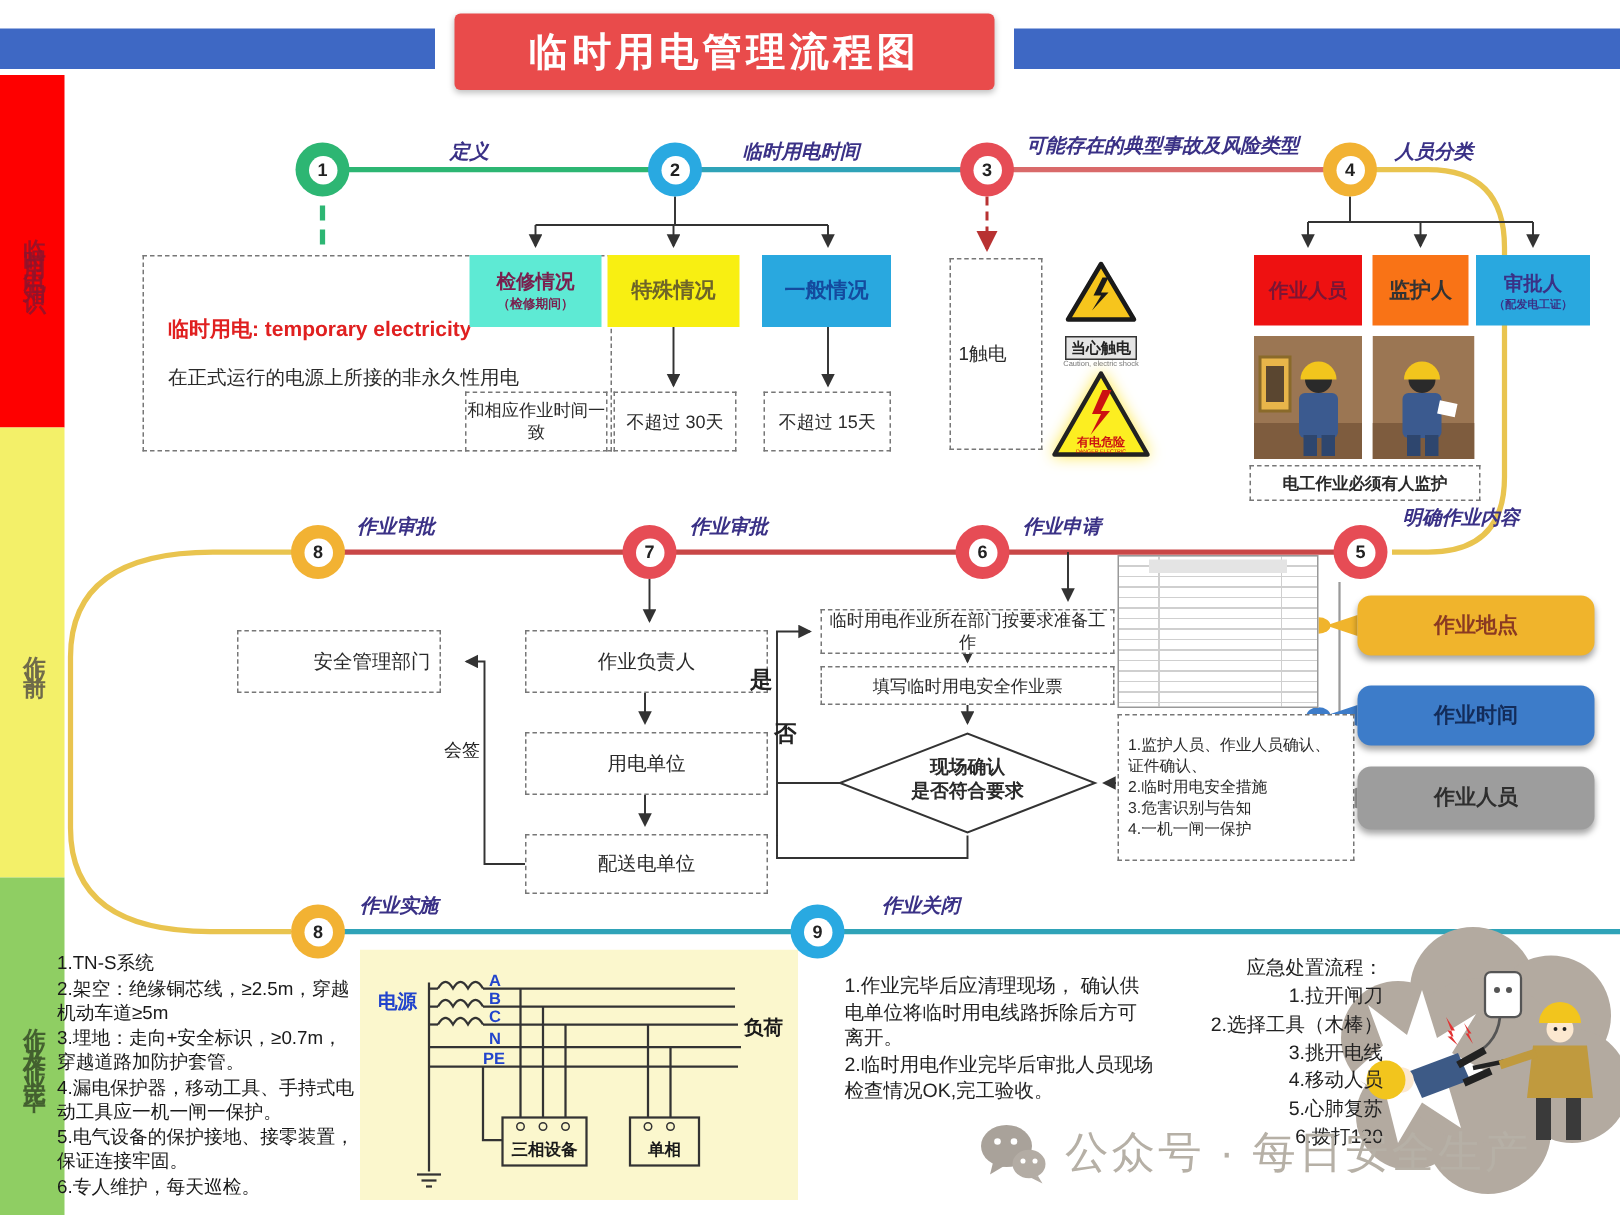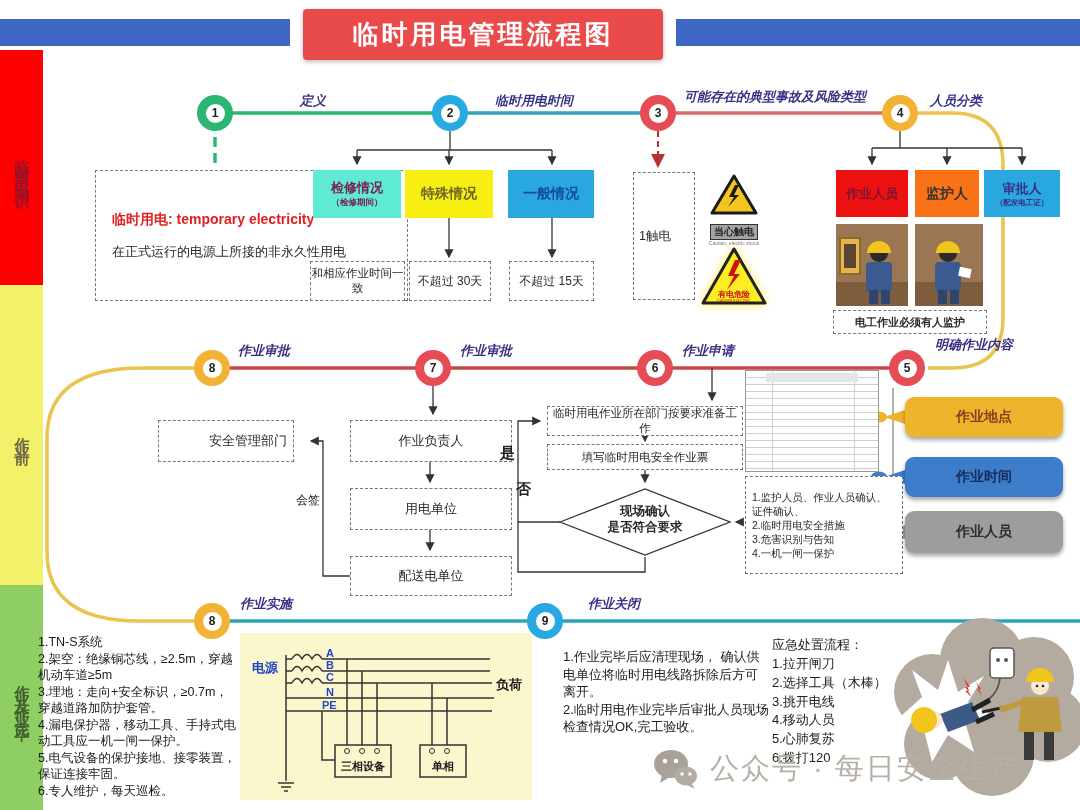--- a/index.html
+++ b/index.html
@@ -182,21 +182,21 @@
   <div class="abs dashed-box" style="left:310px;top:261px;width:95px;height:40px;font-size:11.5px;">和相应作业时间一致</div>
   <div class="abs dashed-box" style="left:409px;top:261px;width:82px;height:40px;font-size:12px;">不超过 30天</div>
   <div class="abs dashed-box" style="left:509px;top:261px;width:85px;height:40px;font-size:12px;">不超过 15天</div>
 
   <div class="abs dashed-box" style="left:633px;top:172px;width:62px;height:128px;justify-content:flex-start;padding-left:5px;font-size:12.5px;">1触电</div>
   <div class="abs" style="left:703px;top:173px;width:62px;text-align:center;z-index:3;">
     <svg width="50" height="44">
       <polygon points="25,3 47,40 3,40" fill="#f6c51d" stroke="#1a1a1a" stroke-width="3" stroke-linejoin="round"></polygon>
       <polygon points="26,12 20,24 25,24 19,34 30,22 25,22 30,12" fill="#1a1a1a"></polygon>
     </svg>
-    <div style="border:1px solid #333;display:inline-block;padding:0 3px;font-size:10px;font-weight:bold;background:#a3a3a3;">当心触电</div>
+    <div style="border:1px solid #333;display:inline-block;padding:0 3px;font-size:10px;font-weight:bold;background:#e5e5e5;">当心触电</div>
     <div style="font-size:5px;color:#777;">Caution, electric shock</div>
   </div>
   <div class="abs" style="left:700px;top:246px;z-index:3;">
     <svg width="68" height="62" style="filter:drop-shadow(0 0 5px #ffe94d);">
       <polygon points="34,3 65,57 3,57" fill="#fcee21" stroke="#222" stroke-width="3" stroke-linejoin="round"></polygon>
       <polygon points="35,14 28,30 34,30 27,44 40,28 34,28 41,14" fill="#cc1111"></polygon>
       <text x="34" y="51" text-anchor="middle" font-size="8" font-weight="bold" fill="#cc1111">有电危险</text>
       <text x="34" y="56" text-anchor="middle" font-size="3.5" fill="#cc1111">DANGER ELECTRIC</text>
     </svg>
   </div>
@@ -315,21 +315,21 @@
     <text x="82" y="76" font-size="11" font-weight="bold" fill="#2244cc">PE</text>
     <text x="123" y="137" text-anchor="middle" font-size="11" font-weight="bold" fill="#1a1a1a">三相设备</text>
     <text x="203" y="137" text-anchor="middle" font-size="11" font-weight="bold" fill="#1a1a1a">单相</text>
   </svg>
 
   <div class="abs" style="left:563px;top:648px;width:206px;font-size:13px;line-height:1.35;z-index:3;">
     <div>1.作业完毕后应清理现场， 确认供电单位将临时用电线路拆除后方可离开。</div>
     <div>2.临时用电作业完毕后审批人员现场检查情况OK,完工验收。</div>
   </div>
 
-  <div class="abs" style="left:772px;top:636px;width:150px;font-size:13px;line-height:1.45;z-index:3;">
+  <div class="abs" style="left:772px;top:636px;width:150px;font-size:13px;line-height:1.45;z-index:3;text-align:right;">
     <div>应急处置流程：</div>
     <div>1.拉开闸刀</div>
     <div>2.选择工具（木棒）</div>
     <div>3.挑开电线</div>
     <div>4.移动人员</div>
     <div>5.心肺复苏</div>
     <div>6.拨打120</div>
   </div>
 
   <svg class="abs" width="208" height="198" style="left:872px;top:602px;z-index:2;">

